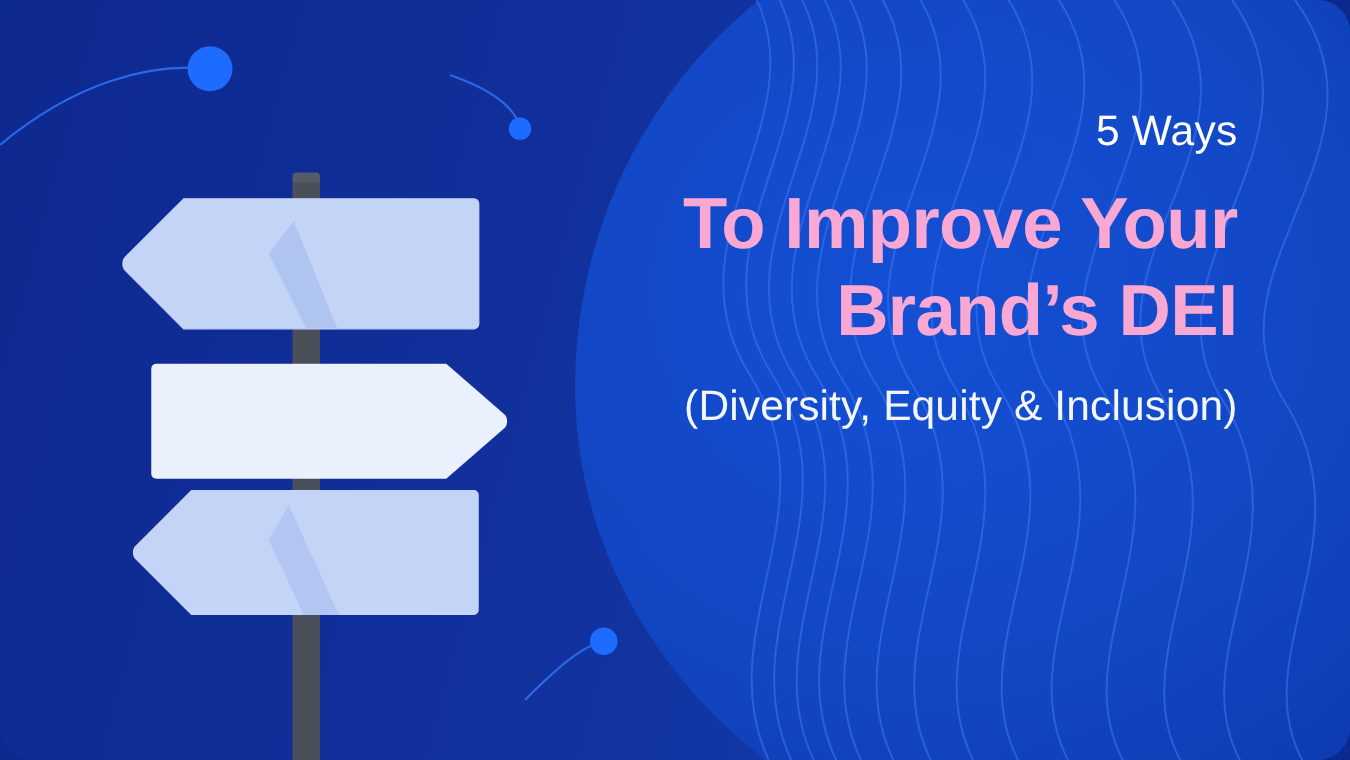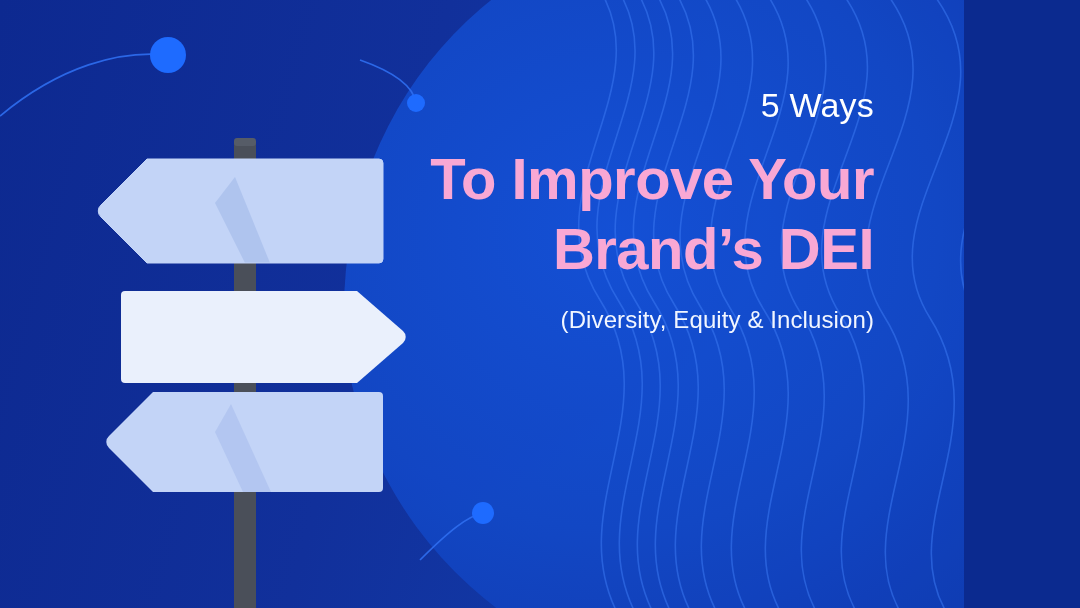--- a/index.html
+++ b/index.html
@@ -2,25 +2,26 @@
 <html><head>
 <meta charset="utf-8">
 <style>
   html, body {
     margin: 0;
     padding: 0;
     background: #0b2a8f;
   }
   #stage {
     position: relative;
-    width: 964px;
+    width: 1080px;
     height: 608px;
     overflow: hidden;
     background: #0f2c96;
     font-family: "Liberation Sans", sans-serif;
+    border-radius: 26px;
   }
 
   
   .bg-base {
     position: absolute;
     inset: 0;
     background: linear-gradient(105deg, #0d2990 0%, #11309b 40%, #123aa8 70%, #1040b4 100%);
   }
   .bg-right-blob {
     position: absolute;
@@ -99,21 +100,21 @@
     font-size: 58px;
     font-weight: 700;
     line-height: 1.21;
     letter-spacing: -0.5px;
     margin: 0;
     color: #f9a8d4;
     white-space: pre-line;
   }
   .subtitle {
     margin: 22px 0 0 0;
-    font-size: 24px;
+    font-size: 34px;
     font-weight: 400;
     letter-spacing: 0.1px;
     color: #f2f6ff;
   }
 </style>
 </head>
 <body>
 
 <div id="stage">
 

